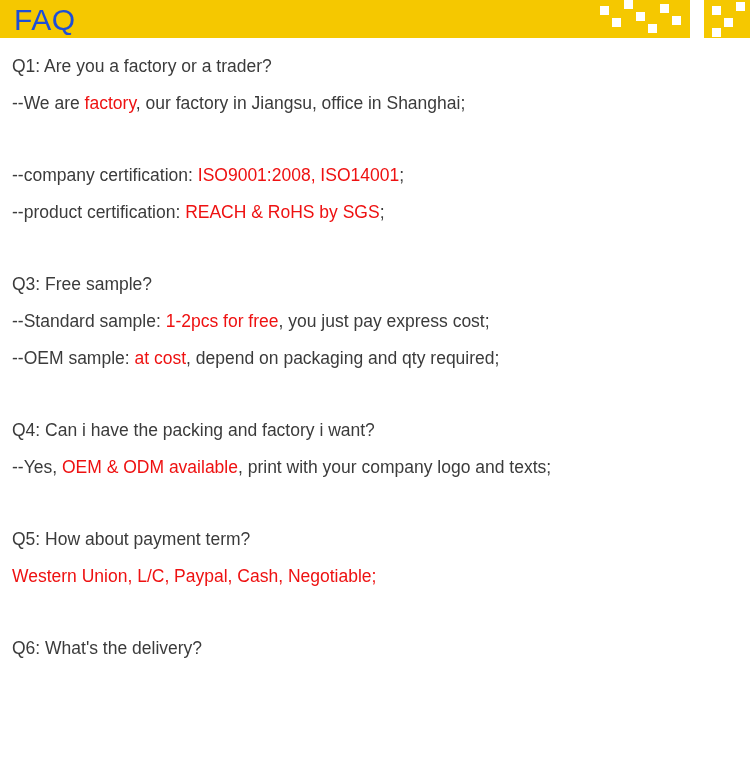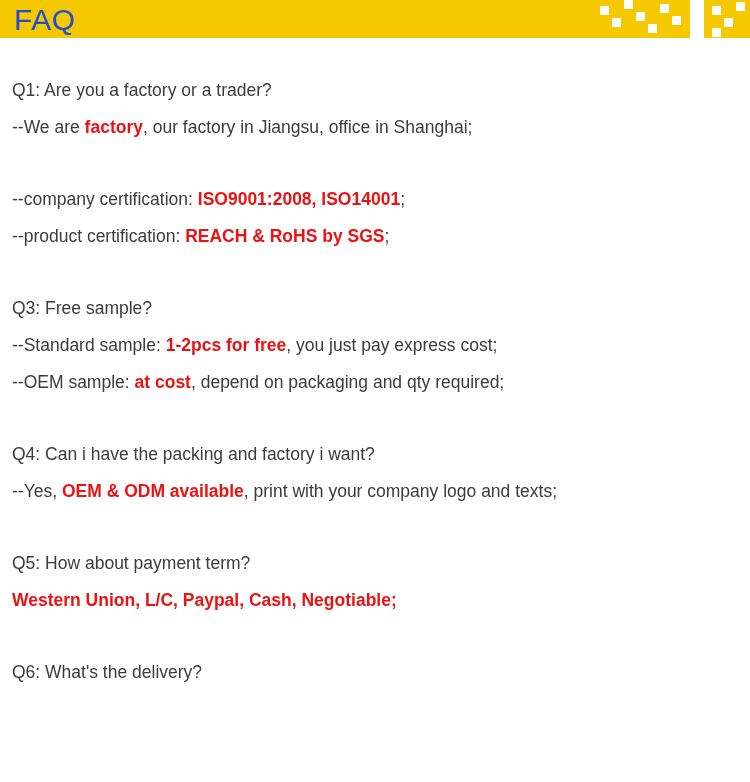--- a/index.html
+++ b/index.html
@@ -37,37 +37,36 @@
     letter-spacing: 0.5px;
   }
   
   .pix {
     position: absolute;
     background: #ffffff;
   }
   
   .content {
     padding: 10px 12px 0 12px;
-    margin-top: 24px;
   }
   .line {
     font-size: 17.5px;
     line-height: 37px;
     color: #3b3b3b;
     white-space: pre-wrap;
   }
   .line.q {
     color: #3b3b3b;
   }
   .gap {
     height: 35px;
   }
   .hl {
     color: #ee1111;
-    font-weight: bold;
+    font-weight: normal;
     text-align: right;
   }
   .seg {
     display: inline;
   }
 </style>
 </head>
 <body>
 
 <div class="page">

